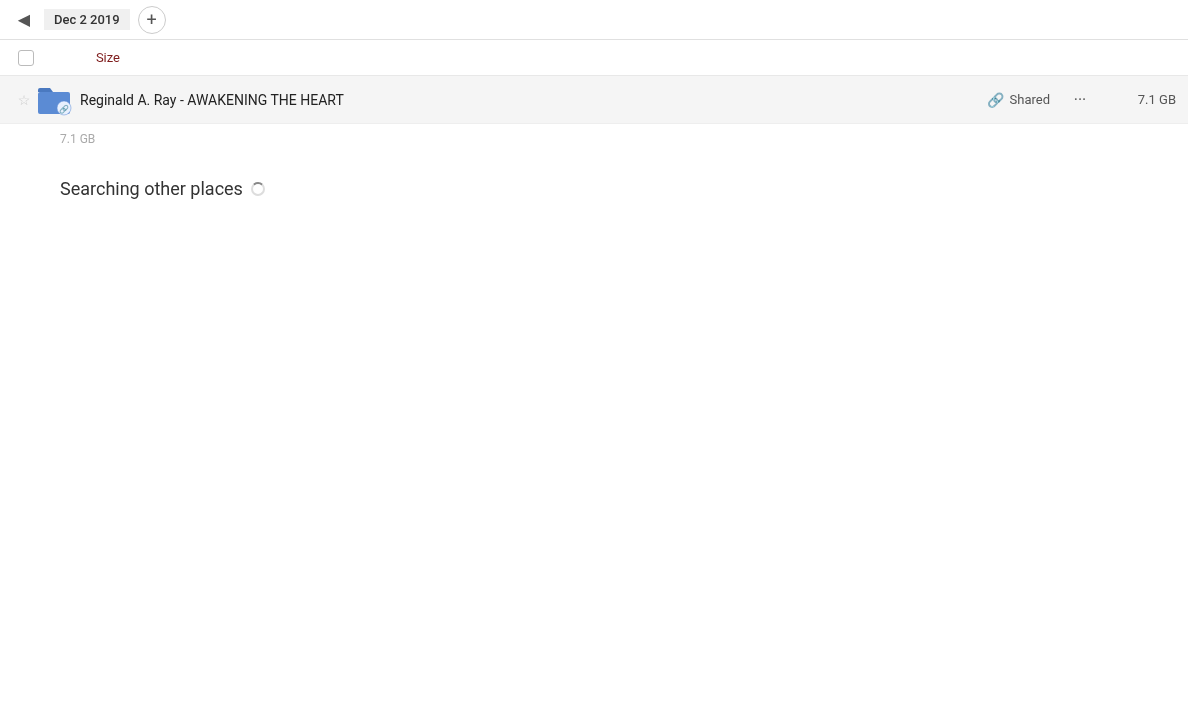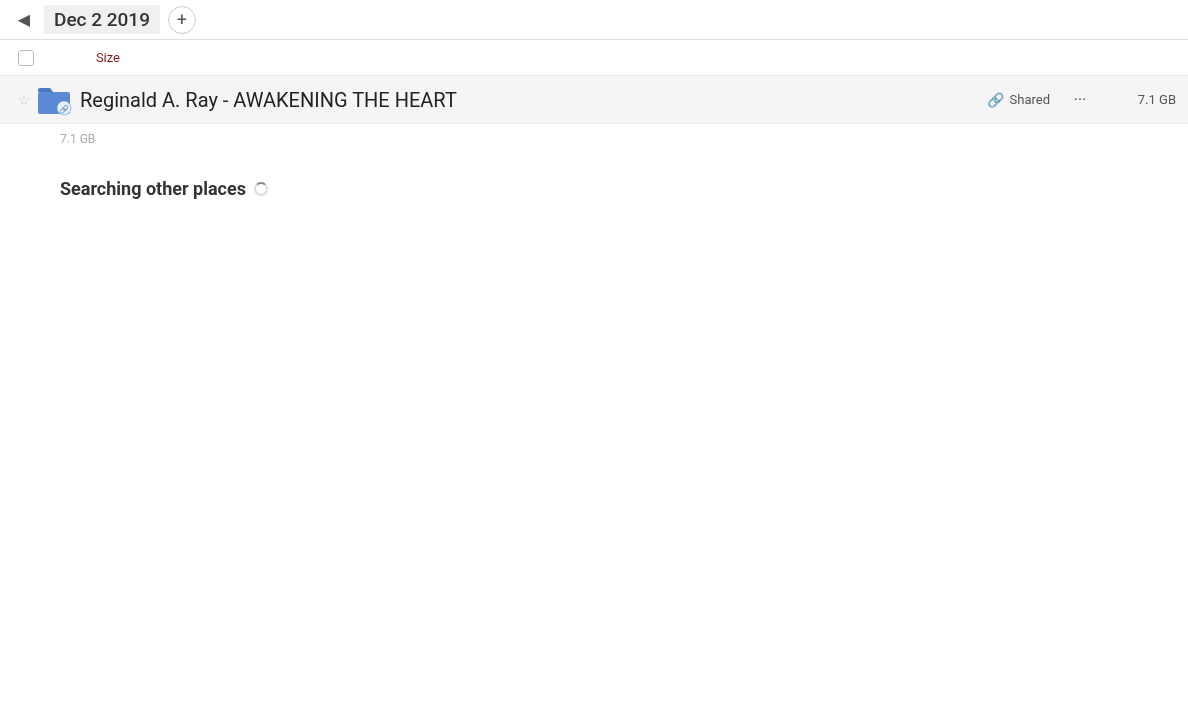--- a/index.html
+++ b/index.html
@@ -37,21 +37,21 @@
       border-radius: 4px;
       cursor: pointer;
       color: #555;
       font-size: 16px;
     }
 
     .breadcrumb-item {
       background: #f0f0f0;
       border-radius: 0;
       padding: 3px 10px;
-      font-size: 19px;
+      font-size: 13px;
       color: #333;
       font-weight: 500;
     }
 
     .add-btn {
       width: 28px;
       height: 28px;
       display: flex;
       align-items: center;
       justify-content: center;
@@ -127,21 +127,21 @@
       flex-shrink: 0;
     }
 
     .folder-icon-svg {
       width: 36px;
       height: 36px;
     }
 
     .file-name {
       flex: 1;
-      font-size: 20px;
+      font-size: 14px;
       color: #222;
       white-space: nowrap;
       overflow: hidden;
       text-overflow: ellipsis;
       cursor: pointer;
     }
 
     .shared-badge {
       display: flex;
       align-items: center;
@@ -187,21 +187,21 @@
     }
 
     
     .searching-section {
       padding: 24px 60px;
     }
 
     .searching-label {
       font-size: 18px;
       color: #333;
-      font-weight: 700;
+      font-weight: 400;
       display: flex;
       align-items: center;
       gap: 8px;
     }
 
     .spinner {
       display: inline-block;
       width: 14px;
       height: 14px;
       border: 2px solid #ddd;

